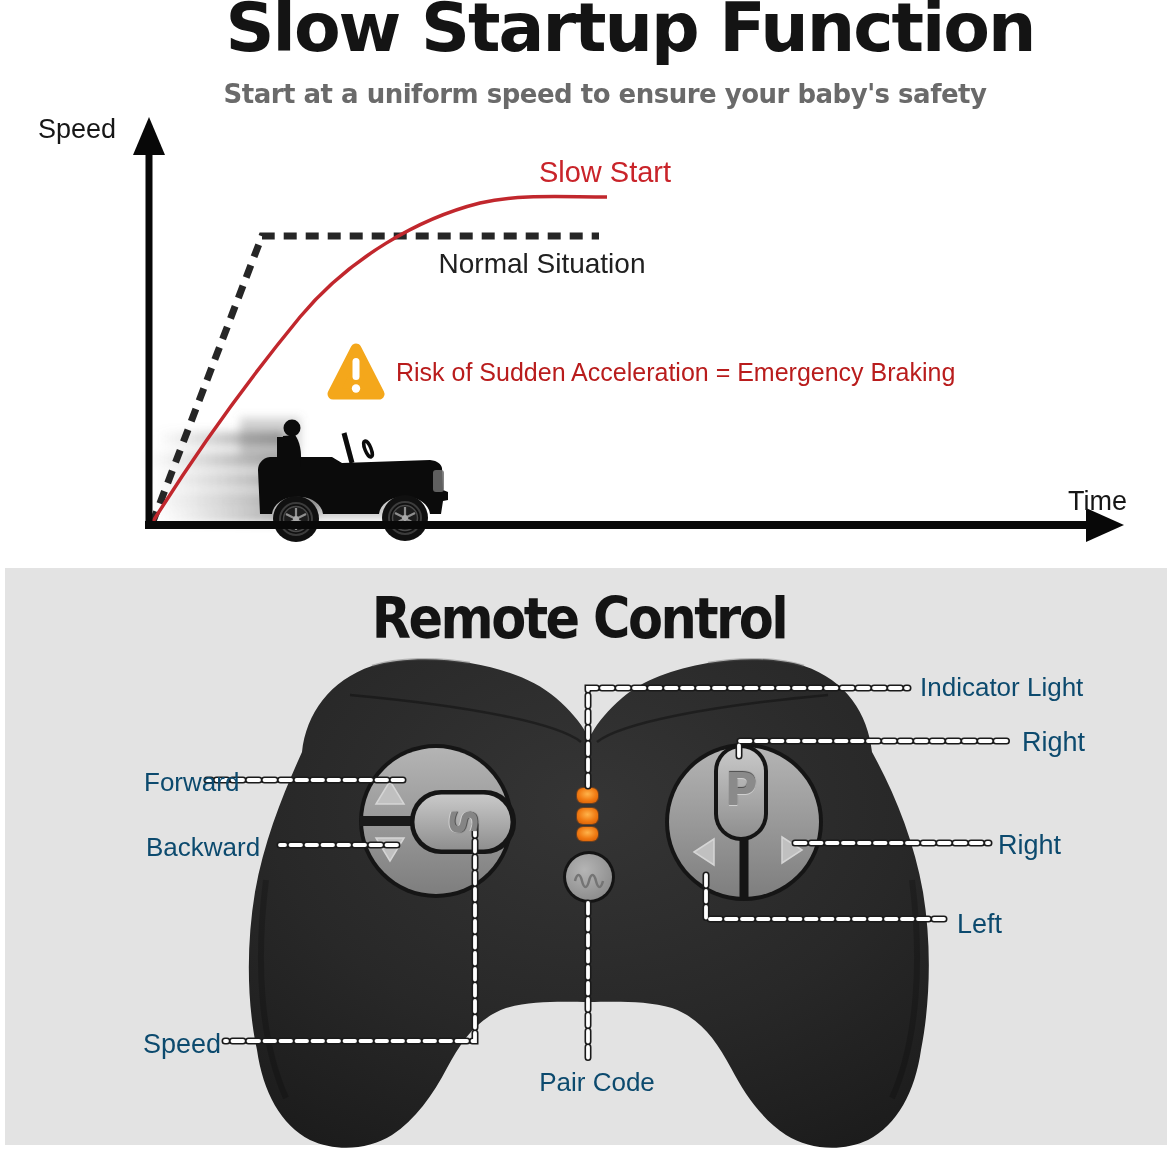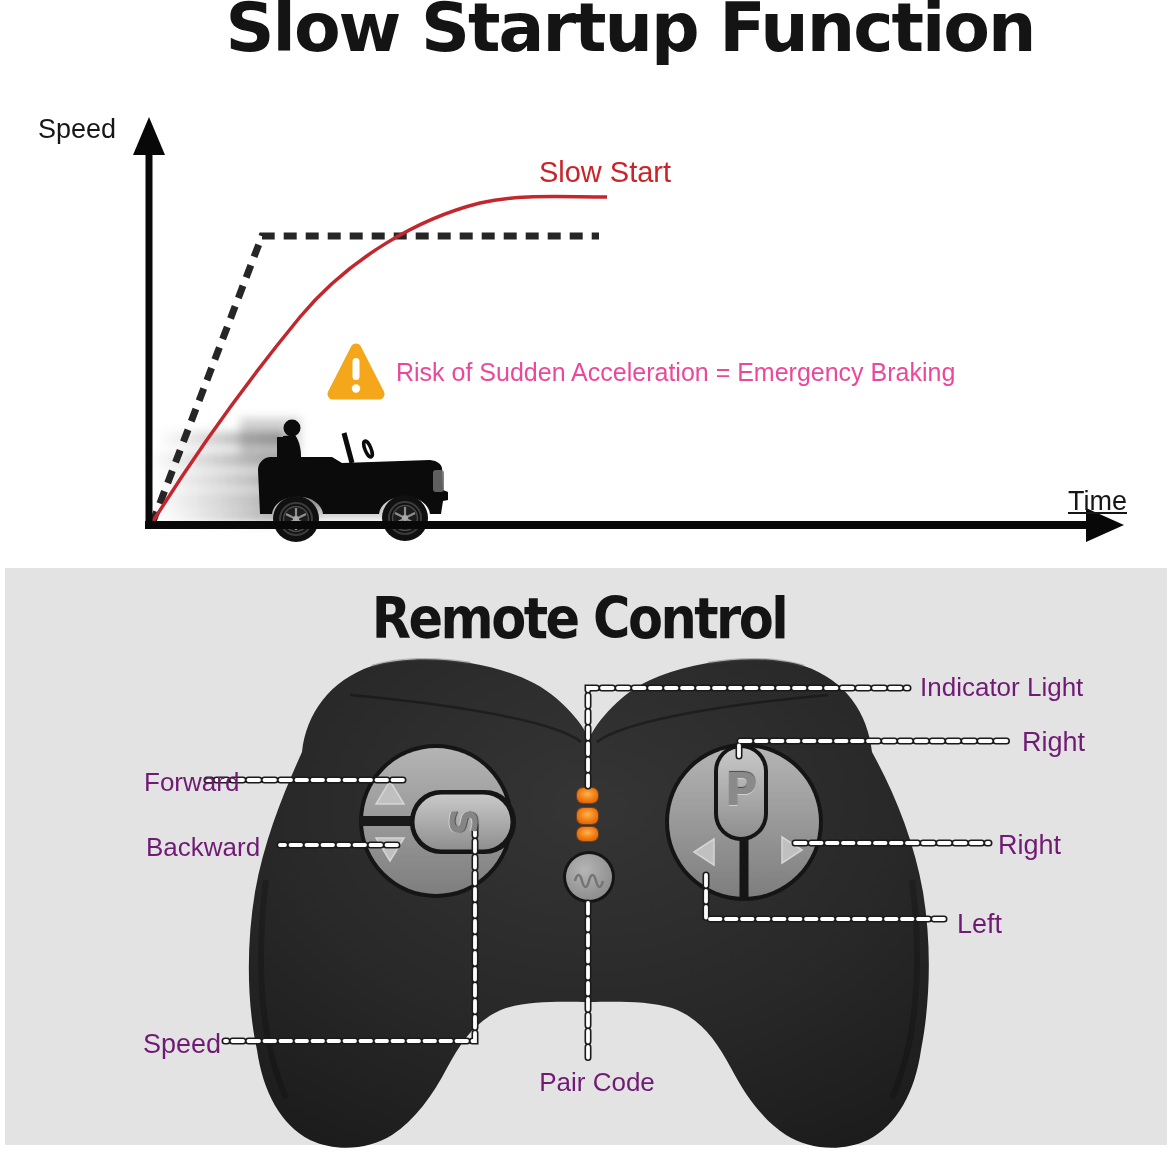--- a/index.html
+++ b/index.html
@@ -4,26 +4,26 @@
 <style>
   * { margin:0; padding:0; box-sizing:border-box; }
   body { width:1172px; height:1152px; overflow:hidden; background:#ffffff; }
   .page { position:relative; width:1172px; height:1124px; background:#ffffff; font-family:"Liberation Sans", sans-serif;padding-left:28px; }
   .art { position:absolute; left:0; top:0; width:1172px; height:1152px; }
   .lbl { position:absolute; white-space:nowrap; color:#161616; }
   .chunky { font-family:"DejaVu Sans", sans-serif; font-weight:900; color:#141414; }
   .title-main { left:630px; top:-12px; font-size:68px; letter-spacing:-2px; transform:translateX(-50%); }
   .subtitle { left:605px; top:79px; transform:translateX(-50%); font-size:26px; font-weight:bold; color:#6a6a6a; font-family:"DejaVu Sans", sans-serif; letter-spacing:-0.5px;}
   .speed-axis { left:38px; top:114px; font-size:27px; }
-  .time-axis { left:1068px; top:486px; font-size:27px;text-decoration:underline; }
+  .time-axis { left:1068px; top:486px; font-size:27px; }
   .slow-start { left:581px; top:156px; transform:translateX(-50%); font-size:29px; color:#c9242a;margin-left:24px; }
   .normal-situation { left:542px; top:248px; transform:translateX(-50%); font-size:28px; color:#202020; }
-  .risk-text { left:396px; top:358px; font-size:25px; color:#ec4899; }
+  .risk-text { left:396px; top:358px; font-size:25px; color:#b91c1c; }
   .remote-title { left:579px; top:585px; font-size:51px; letter-spacing:-2.5px; transform:translateX(-50%) scaleY(1.12); transform-origin:top center; }
-  .callout { font-size:26px; color:#701a75; }
+  .callout { font-size:26px; color:#0c4a6e; }
   .c-indicator { left:920px; top:672px; }
   .c-stop { left:1022px; top:727px; font-size:27px; }
   .c-forward { left:105px; top:767px;margin-left:39px; }
   .c-backward { left:146px; top:832px;text-align:center; }
   .c-right { left:998px; top:830px; font-size:27px; }
   .c-left { left:957px; top:909px; font-size:27px; }
   .c-speed { left:143px; top:1029px; font-size:27px; }
   .c-pair { left:597px; top:1067px; transform:translateX(-50%); }
   .btn-letter { font-family:"DejaVu Sans", sans-serif; font-weight:bold; text-shadow:0 1px 0 #cfcfcf, 0 -1px 1px #4a4a4a; }
   .s-letter { left:462px; top:822px; font-size:37px; color:#858585; transform:translate(-50%,-50%) rotate(90deg); }
@@ -226,23 +226,25 @@
         <path d="M795,843 L989,843"></path>
         <path d="M706,875 L706,919 L944,919"></path>
         <path d="M475,825 L475,1041 L225,1041"></path>
         <path d="M588,903 L588,1063"></path>
       </g>
     </g>
   </g>
 </svg>
 
 <div class="lbl chunky title-main">Slow Startup Function</div>
+<div class="lbl subtitle">Start at a uniform speed to ensure your baby's safety</div>
 <div class="lbl speed-axis">Speed</div>
 <div class="lbl time-axis">Time</div>
 <div class="lbl slow-start">Slow Start</div>
+<div class="lbl normal-situation">Normal Situation</div>
 <div class="lbl risk-text">Risk of Sudden Acceleration = Emergency Braking</div>
 
 <div class="lbl chunky remote-title">Remote Control</div>
 <div class="lbl callout c-indicator">Indicator Light</div>
 <div class="lbl callout c-stop">Right</div>
 <div class="lbl callout c-forward">Forward</div>
 <div class="lbl callout c-backward">Backward</div>
 <div class="lbl callout c-right">Right</div>
 <div class="lbl callout c-left">Left</div>
 <div class="lbl callout c-speed">Speed</div>

